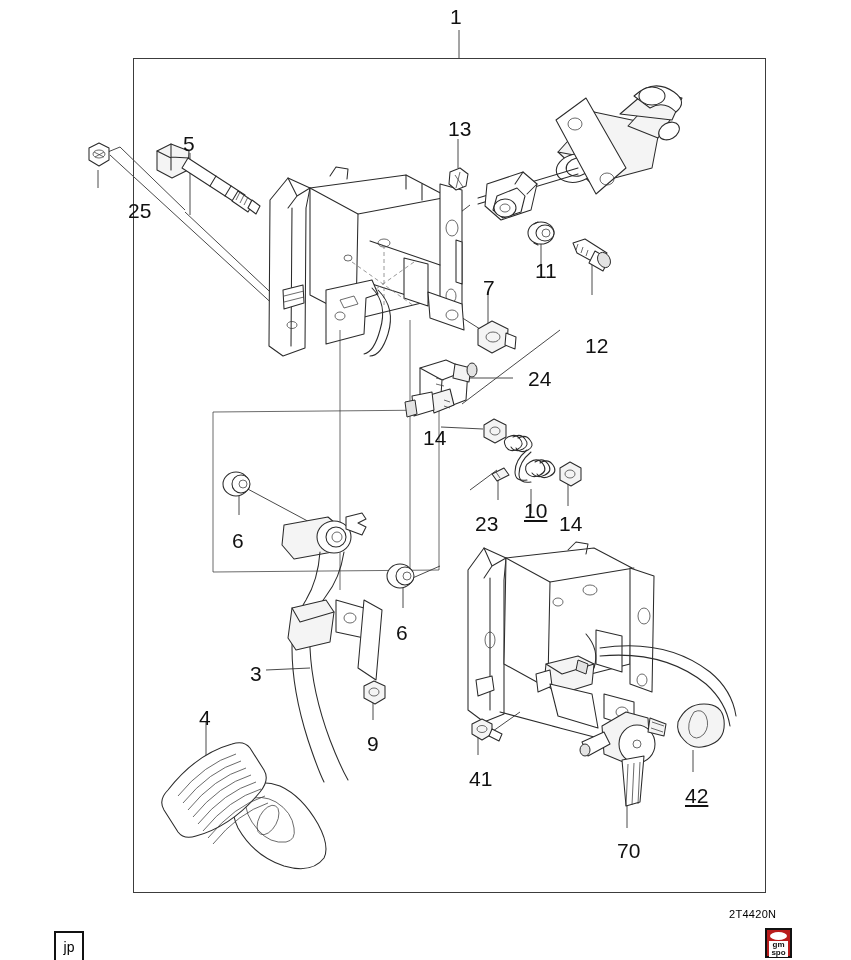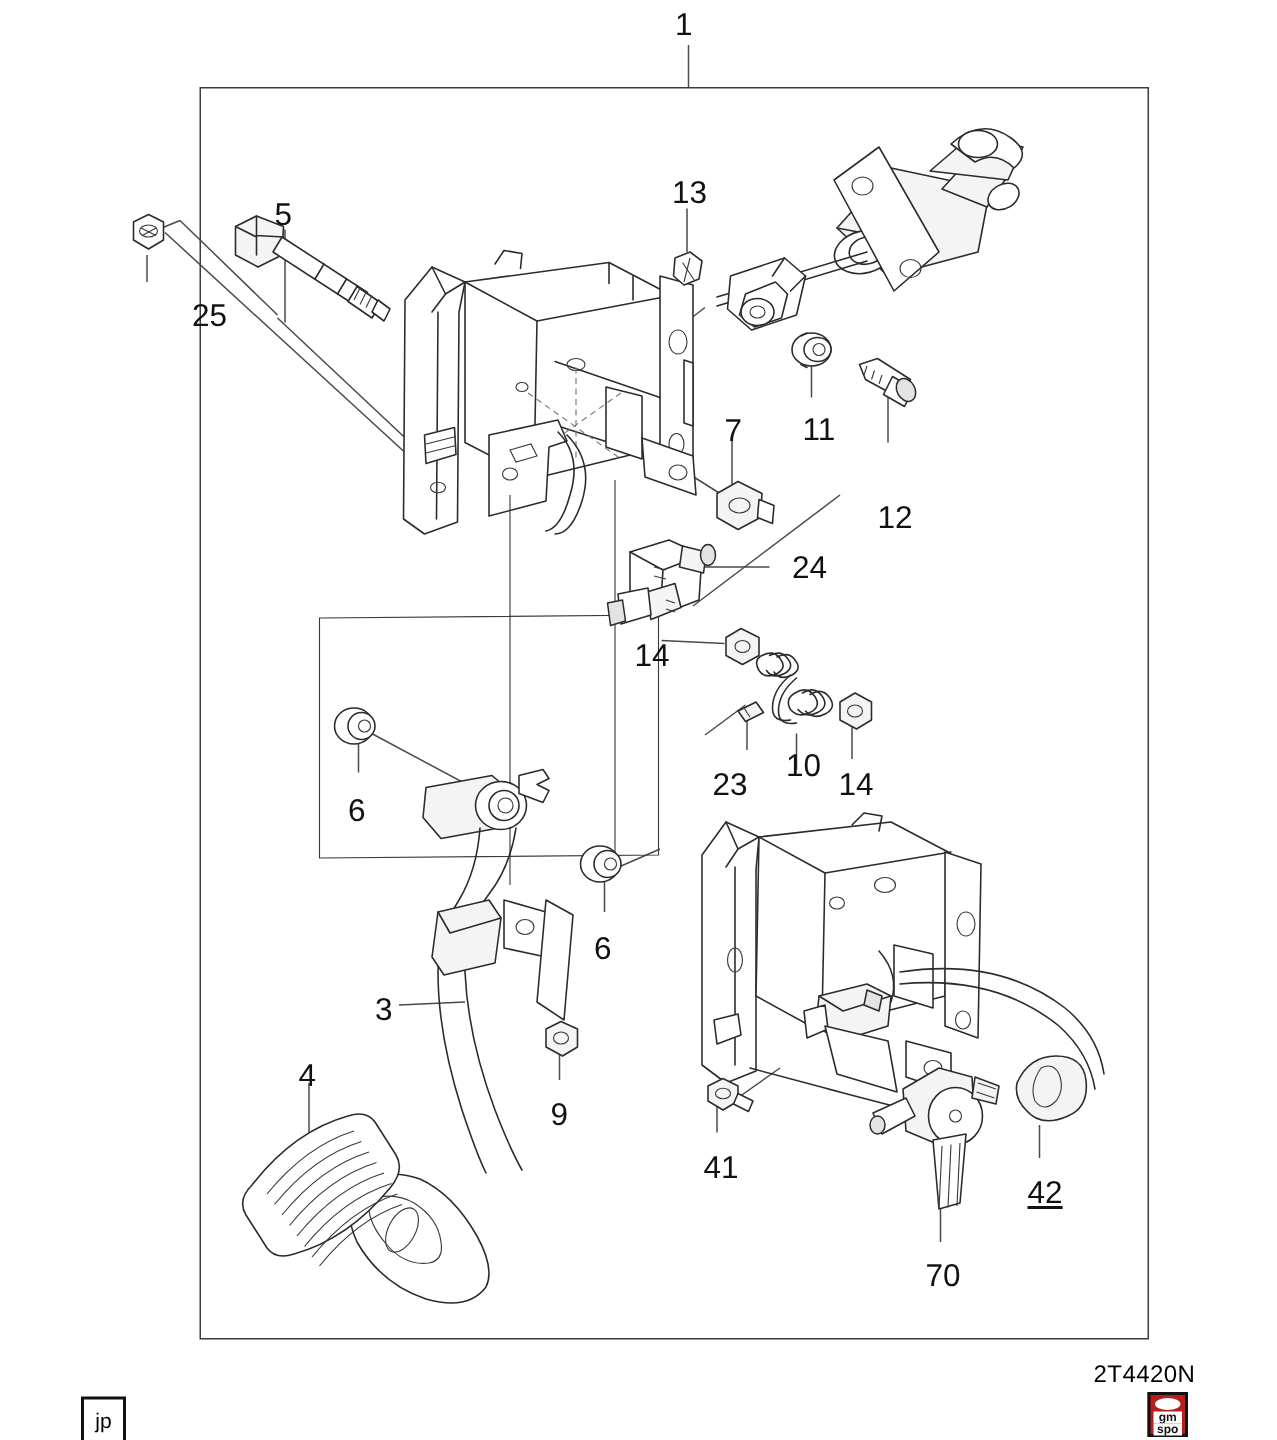--- a/index.html
+++ b/index.html
@@ -1,20 +1,20 @@
 <!DOCTYPE html>
 <html><head>
 <meta charset="utf-8">
 <style>
   html,body{margin:0;padding:0;background:#ffffff;}
   body{width:851px;height:960px;font-family:"Liberation Sans",sans-serif;color:#000;position:relative;overflow:hidden;}
   #page{position:absolute;left:0;top:0;width:851px;height:960px;}
   .hdr{position:absolute;font-size:17px;letter-spacing:.4px;white-space:nowrap;}
   #doc-id{left:611px;top:2px;}
-  #part-code{left:729px;top:908px;font-size:16px;letter-spacing:.3px;}
+  #part-code{left:729px;top:908px;font-size:11px;letter-spacing:.3px;}
   #frame{position:absolute;left:133px;top:58px;width:633px;height:835px;border:1.3px solid #3c3c3c;box-sizing:border-box;}
   .cal{position:absolute;font-size:21px;line-height:21px;color:#111;white-space:nowrap;}
   svg.art{position:absolute;left:0;top:0;width:851px;height:960px;overflow:visible;}
   svg.art *{vector-effect:non-scaling-stroke;}
   .st{fill:none;stroke:#2b2b2b;stroke-width:1.05;stroke-linejoin:round;stroke-linecap:round;}
   .stT{fill:none;stroke:#3a3a3a;stroke-width:.75;}
   .stD{fill:none;stroke:#7d7d7d;stroke-width:.8;stroke-dasharray:4 3;}
   .fw{fill:#ffffff;stroke:#2b2b2b;stroke-width:1.05;stroke-linejoin:round;}
   .fl{fill:#f4f4f4;stroke:#2b2b2b;stroke-width:1.05;stroke-linejoin:round;}
   .fg{fill:#e3e3e3;stroke:#2b2b2b;stroke-width:1;stroke-linejoin:round;}
@@ -329,28 +329,28 @@
       <path class="stT" d="M694 712 q8 -4 12 4 q4 10 -2 18 q-8 8 -14 0 q-4 -10 4 -22 z"></path>
     </g>
 
   </svg>
 
   <div class="cal" style="left:450px;top:6px;">1</div>
   <div class="cal" style="left:183px;top:133px;">5</div>
   <div class="cal" style="left:88px;top:200px;margin-left:40px;">25</div>
   <div class="cal" style="left:448px;top:118px;text-align:center;">13</div>
   <div class="cal" style="left:483px;top:277px;">7</div>
-  <div class="cal" style="left:535px;top:276px;">11</div>
+  <div class="cal" style="left:535px;top:260px;">11</div>
   <div class="cal" style="left:585px;top:303px;margin-top:32px;">12</div>
   <div class="cal" style="left:528px;top:368px;">24</div>
   <div class="cal" style="left:423px;top:427px;">14</div>
   <div class="cal" style="left:232px;top:530px;">6</div>
   <div class="cal" style="left:396px;top:622px;">6</div>
   <div class="cal" style="left:475px;top:513px;">23</div>
-  <div class="cal" style="left:524px;top:500px;">10</div>
+  <div class="cal" style="left:524px;top:500px;text-decoration:underline;">10</div>
   <div class="cal" style="left:559px;top:513px;">14</div>
   <div class="cal" style="left:250px;top:663px;">3</div>
   <div class="cal" style="left:199px;top:707px;">4</div>
   <div class="cal" style="left:367px;top:733px;">9</div>
   <div class="cal" style="left:469px;top:768px;">41</div>
   <div class="cal" style="left:685px;top:785px;text-decoration:underline;">42</div>
   <div class="cal" style="left:617px;top:840px;">70</div>
 
   <div class="hdr" id="part-code">2T4420N</div>
 

